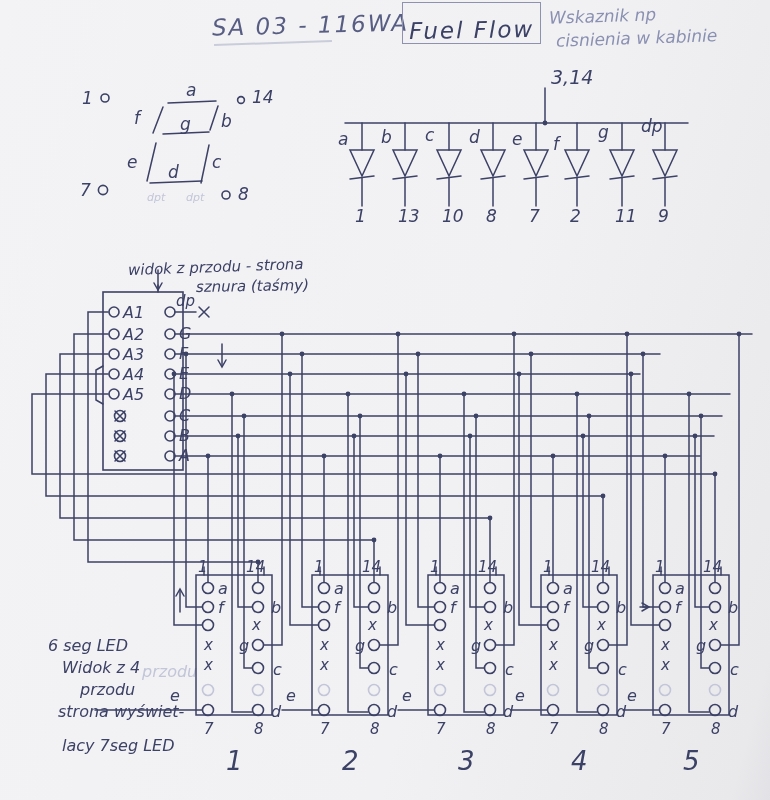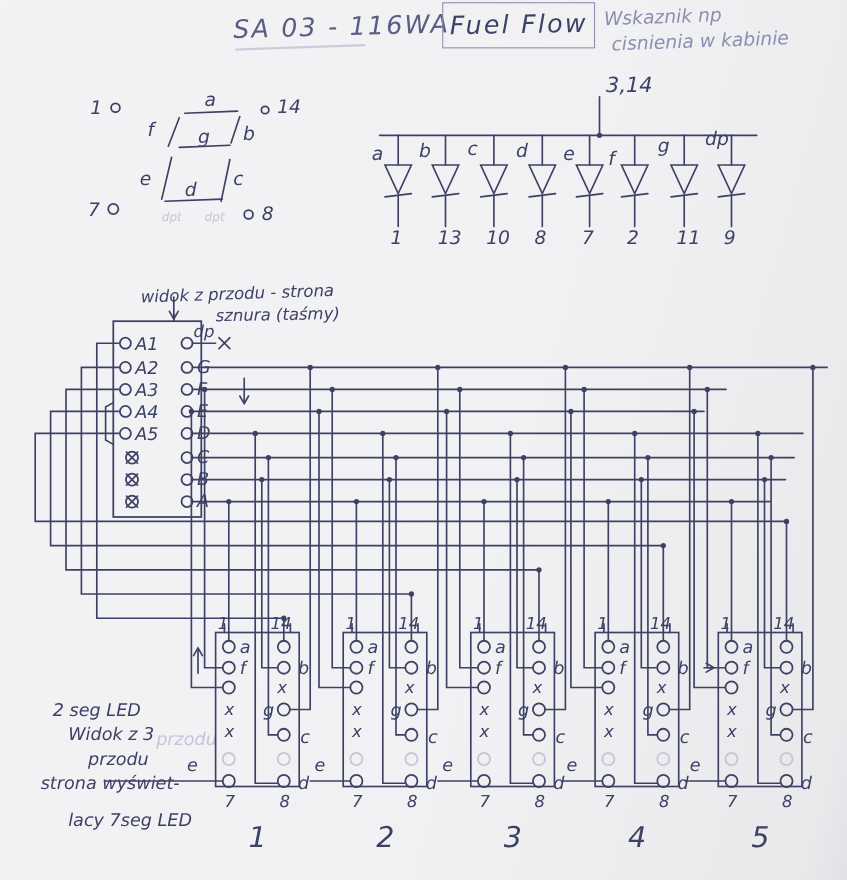--- a/index.html
+++ b/index.html
@@ -11,21 +11,21 @@
   .hw{position:absolute;font-style:italic;color:#3c4166;white-space:nowrap;}
   .pencil{color:#8a90b2;}
   .ghosttxt{color:#c2c6d8;}
   svg{position:absolute;left:0;top:0;}
   svg text{font-family:"DejaVu Sans",sans-serif;font-style:italic;fill:#3c4166;}
   svg .ghost{fill:#c2c6d8;}
   .stroke{stroke:#3c4166;stroke-width:1.5;fill:none;stroke-linecap:round;}
   #partnum{left:212px;top:12px;font-size:23px;letter-spacing:2px;transform:rotate(-1.5deg);color:#585e83;}
   #partnum-underline{position:absolute;left:214px;top:42px;width:118px;height:2px;background:#c9cdda;transform:rotate(-2deg);}
   #fuelbox{position:absolute;left:402px;top:2px;width:137px;height:40px;border:1.5px solid #8d92b0;
-           display:flex;align-items:center;justify-content:center;}
+           display:flex;align-items:flex-end;justify-content:center;}
   #fuelbox .hw2{font-style:italic;font-size:23px;color:#3c4166;letter-spacing:2px;transform:rotate(-1deg);}
   #note1{left:549px;top:6px;font-size:17px;transform:rotate(-2deg);}
   #note2{left:556px;top:28px;font-size:17px;transform:rotate(-2deg);}
   .sidenote{font-size:16px;}
 </style>
 </head>
 <body>
 
 <div id="paper">
 
@@ -35,25 +35,25 @@
   <div id="fuelbox">
     <span class="hw2">Fuel Flow</span>
   </div>
 
   <div id="note1" class="hw pencil">Wskaznik np</div>
   <div id="note2" class="hw pencil">cisnienia w kabinie</div>
 
   <div class="hw" style="left:128px;top:258px;font-size:15px;transform:rotate(-2deg);">widok z przodu - strona</div>
   <div class="hw" style="left:196px;top:277px;font-size:15px;transform:rotate(-1deg);">sznura (taśmy)</div>
 
-  <div class="hw sidenote" style="left:48px;top:636px;">2 seg LED</div>
-  <div class="hw sidenote" style="left:62px;top:658px;">Widok z 3</div>
+  <div class="hw sidenote" style="left:48px;top:636px;">6 seg LED</div>
+  <div class="hw sidenote" style="left:62px;top:658px;">Widok z 4</div>
   <div class="hw sidenote ghosttxt" style="left:142px;top:662px;">przodu</div>
   <div class="hw sidenote" style="left:80px;top:680px;">przodu</div>
-  <div class="hw sidenote" style="left:37px;top:702px;">strona wyświet-</div>
+  <div class="hw sidenote" style="left:58px;top:702px;">strona wyświet-</div>
   <div class="hw sidenote" style="left:62px;top:736px;">lacy 7seg LED</div>
 
   <svg id="strokes" width="770" height="800" viewBox="0 0 770 800">
       <g>
         <path d="M168,103 L216,101" class="stroke" stroke-width="2"></path>
         <path d="M163,107 L153,133" class="stroke" stroke-width="2"></path>
         <path d="M218,106 L210,130" class="stroke" stroke-width="2"></path>
         <path d="M163,134 L209,132" class="stroke" stroke-width="2"></path>
         <path d="M156,143 L147,181" class="stroke" stroke-width="2"></path>
         <path d="M209,145 L201,183" class="stroke" stroke-width="2"></path>

